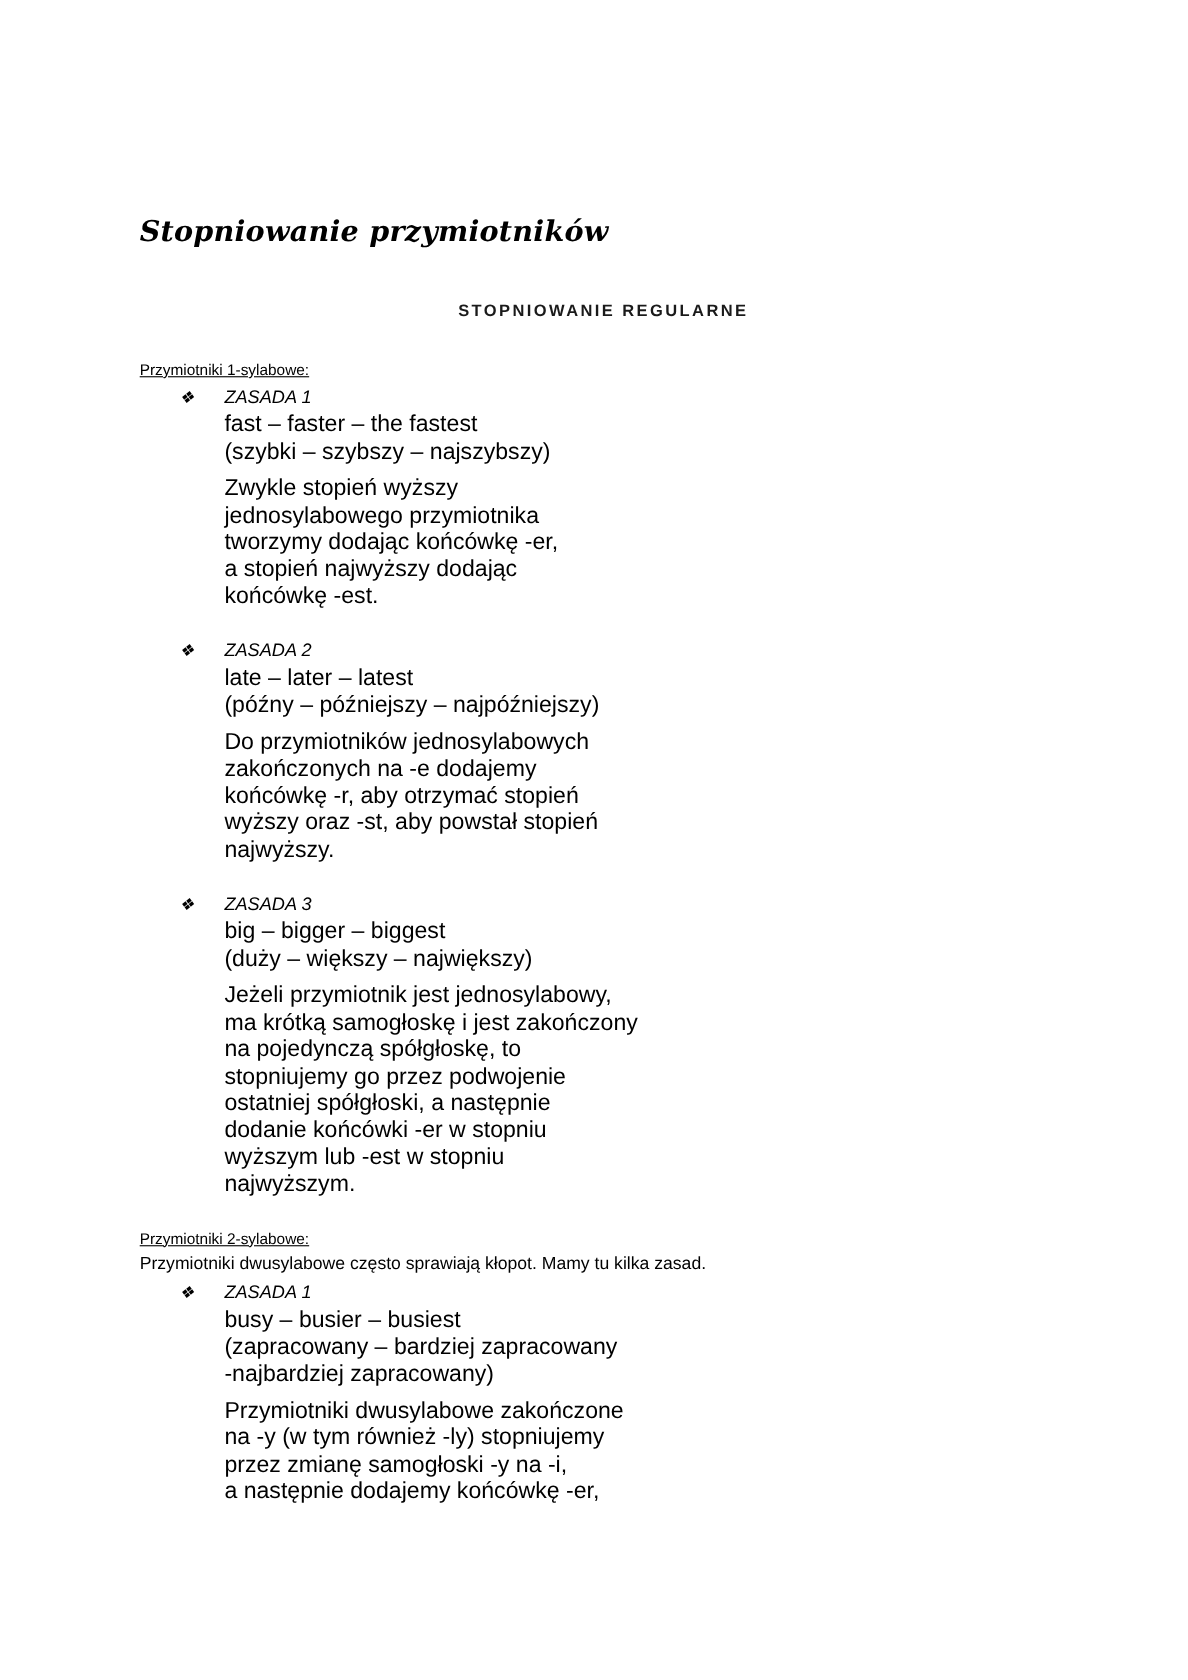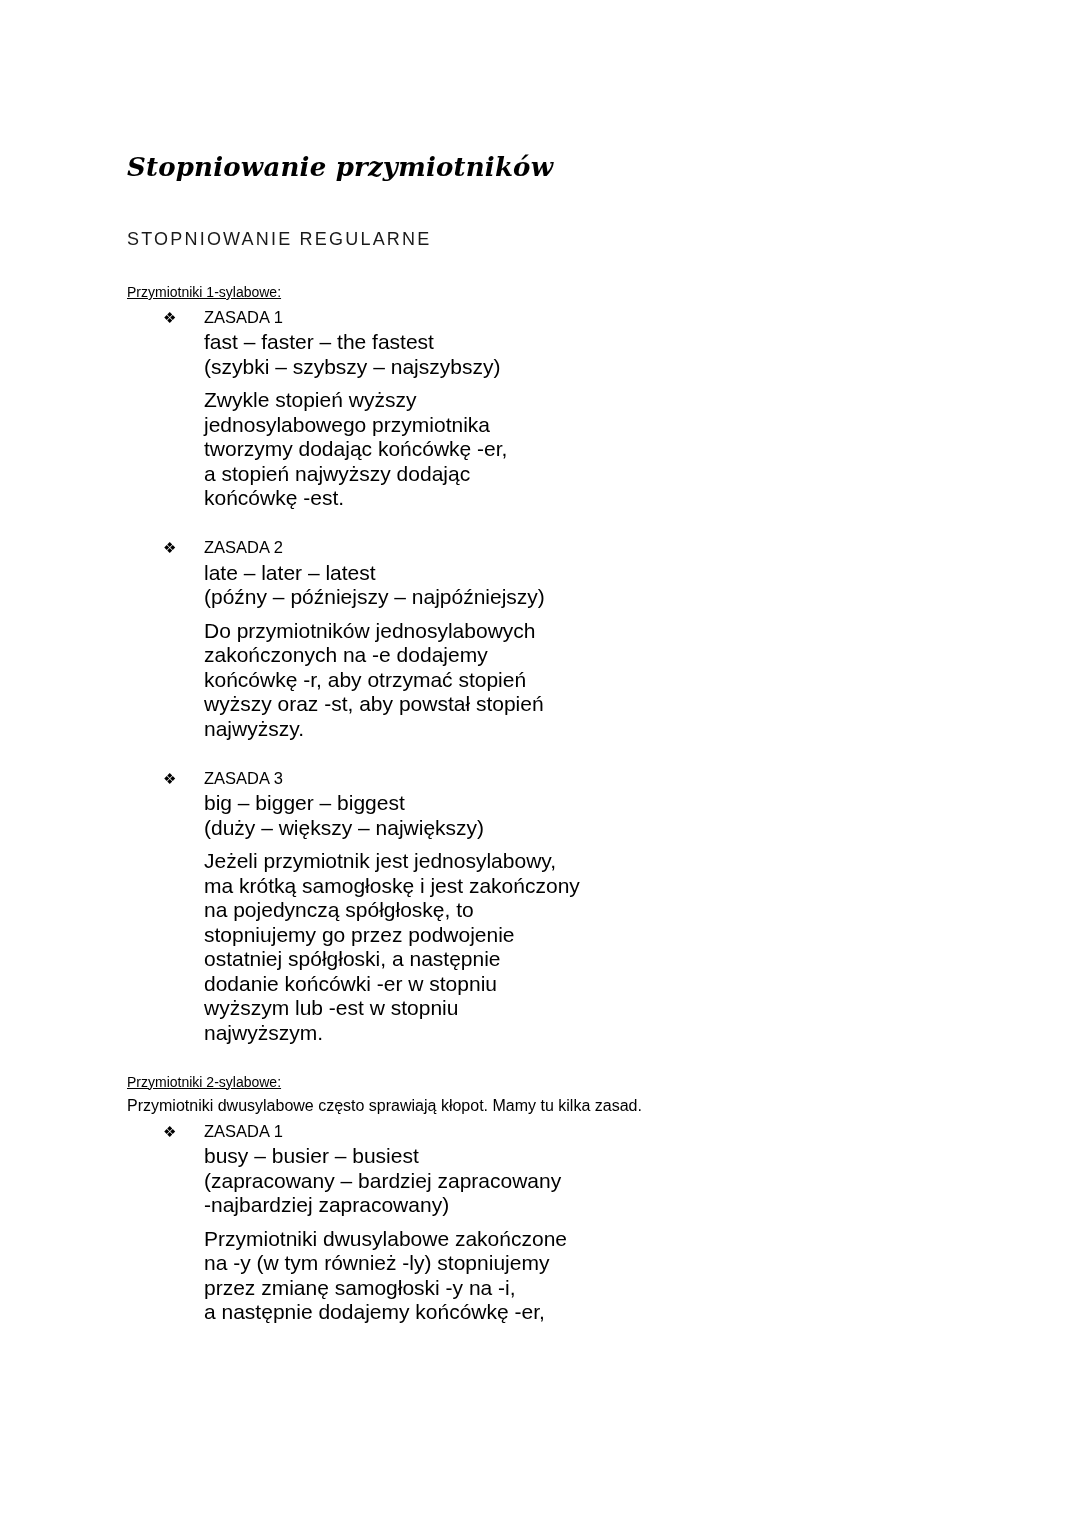--- a/index.html
+++ b/index.html
@@ -19,46 +19,48 @@
   }
   .doc-title {
     font-family: "DejaVu Serif", serif;
     font-style: italic;
     font-weight: 700;
     font-size: 26px;
     line-height: 34px;
     letter-spacing: 0.2px;
     color: #000000;
     margin-bottom: 46px;
+    margin-top: 44px;
   }
   .main-heading {
-    font-size: 18px;
-    font-weight: 400;
+    font-size: 15px;
+    font-weight: 700;
     letter-spacing: 2.2px;
-    text-align: left;
+    text-align: center;
     color: #1a1a1a;
     line-height: 18px;
     margin-bottom: 32px;
   }
   .section-heading {
     text-decoration: underline;
     font-size: 14px;
     line-height: 24.5px;
   }
   .section-intro {
     font-size: 16px;
     line-height: 24.5px;
   }
   .rule {
     margin-bottom: 24.5px;
   }
   .rule-header {
     padding-left: 36px;
     font-size: 16.5px;
     line-height: 24.5px;
+    font-style: italic;
   }
   .bullet {
     display: inline-block;
     width: 41px;
     font-size: 15px;
   }
   .rule-example,
   .rule-explanation {
     padding-left: 77px;
     font-size: 21px;

